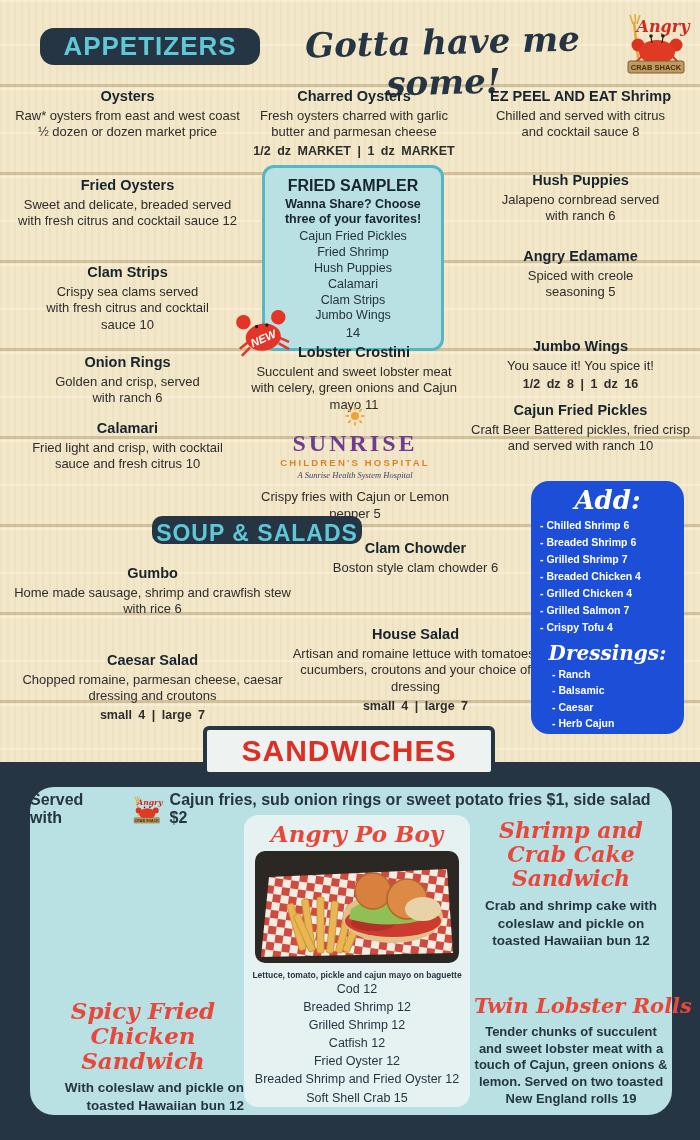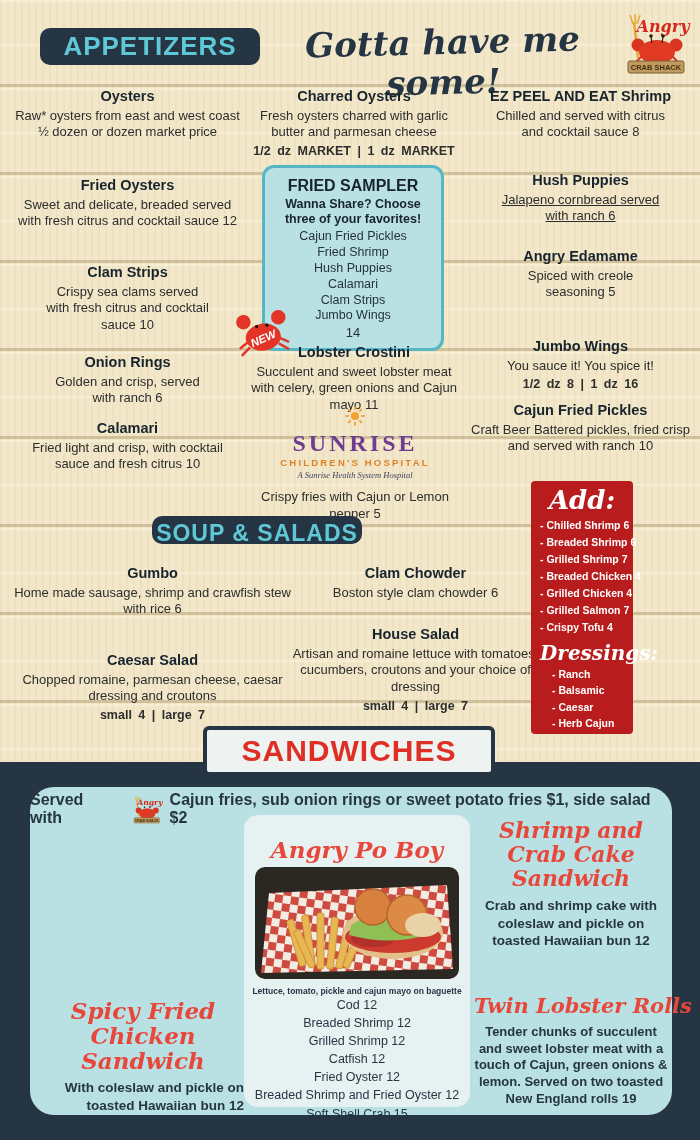--- a/index.html
+++ b/index.html
@@ -11,21 +11,21 @@
   
   #wood{left:0;top:0;width:700px;height:765px;
     background-color:#f2e7c9;
     background-image:
       repeating-linear-gradient(180deg, rgba(0,0,0,0) 0 84px, rgba(158,135,90,.40) 84px 87px, rgba(0,0,0,0) 87px 88px),
       repeating-linear-gradient(180deg, rgba(255,250,235,.35) 0 2px, rgba(0,0,0,0) 2px 44px),
       repeating-linear-gradient(90deg, rgba(196,174,126,.10) 0 2px, rgba(0,0,0,0) 2px 7px);
   }
 
   .pill{background:#263543;color:#5fc8d6;font-weight:800;text-align:center;border-radius:10px;letter-spacing:1px;}
-  #appetizers-pill{left:40px;top:28px;width:220px;height:37px;font-size:26px;line-height:37px;}
+  #appetizers-pill{left:40px;top:28px;width:220px;height:37px;font-size:26px;line-height:37px;border-radius:14px;}
   #soup-pill{left:152px;top:516px;width:210px;height:28px;font-size:23px;line-height:34px;}
 
   .script{font-family:"DejaVu Serif",serif;font-style:italic;font-weight:bold;}
   #tagline{left:278px;top:22px;width:330px;font-size:34px;color:#263543;text-align:center;transform:rotate(-1.5deg);}
 
   .item{text-align:center;}
   .iname{font-weight:bold;font-size:14.5px;color:#17242e;margin:0 0 3px;line-height:1.15;}
   .idesc{font-size:13px;color:#2d2d2d;margin:0;line-height:1.28;}
   .iprice{font-size:12.5px;color:#2d2d2d;margin:3px 0 0;font-weight:600;word-spacing:3px;}
 
@@ -38,21 +38,21 @@
   #new-badge{left:-36px;bottom:-14px;width:68px;height:58px;}
 
   
   #sunrise{left:255px;top:406px;width:200px;text-align:center;}
   #sunrise .stitle{font-family:"Liberation Serif",serif;font-weight:bold;font-size:24px;letter-spacing:3px;color:#6f3d90;line-height:1;margin-top:1px;}
   #sunrise .ssub{font-size:9.5px;font-weight:bold;letter-spacing:2.2px;color:#dd8127;margin-top:2px;}
   #sunrise .stag{font-family:"Liberation Serif",serif;font-style:italic;font-size:8.5px;color:#3f3f66;margin-top:2px;}
   #sunrise .sdesc{font-size:13px;color:#2d2d2d;line-height:1.3;margin-top:9px;}
 
   
-  #add-box{left:531px;top:481px;width:102px;height:253px;background:#b91c1c;border-radius:4px;color:#fff;padding:4px 9px;}
+  #add-box{left:531px;top:481px;width:153px;height:253px;background:#1d4ed8;border-radius:18px;color:#fff;padding:4px 9px;}
   #add-box .atitle{font-size:26px;text-align:center;margin:0 0 2px;}
   #add-box .aitem{font-size:10.5px;font-weight:bold;line-height:1.62;white-space:nowrap;}
   #add-box .dtitle{font-size:20px;text-align:center;margin:5px 0 1px;}
   #add-box .ditem{font-size:10.5px;font-weight:bold;line-height:1.55;padding-left:12px;white-space:nowrap;}
 
   
   #dark{left:0;top:762px;width:700px;height:378px;background:#263543;}
   #sandwiches-header{left:203px;top:726px;width:292px;height:50px;background:#eef2f1;border:4px solid #263543;border-radius:6px;color:#de2f24;font-size:30px;font-weight:800;letter-spacing:1px;text-align:center;line-height:42px;z-index:5;}
   #panel{left:30px;top:787px;width:642px;height:328px;background:#b9e0e3;border-radius:24px;}
   #note{left:0;top:6px;width:642px;height:32px;display:flex;align-items:center;justify-content:center;gap:6px;color:#263543;font-weight:bold;font-size:16px;}
@@ -62,21 +62,21 @@
 
   #burger{left:12px;top:36px;width:202px;}
   #burger .sw-name{font-size:23px;}
   #burger .sw-desc{font-size:13.5px;margin-top:7px;}
   #burger .sw-price{font-weight:bold;color:#263543;text-align:center;font-size:13.5px;margin-top:2px;}
   #spicy{left:12px;top:212px;width:202px;}
   #spicy .sw-name{font-size:23px;}
   #spicy .sw-desc{font-size:13.5px;margin-top:6px;text-align:right;}
 
   #poboy-card{left:214px;top:28px;width:226px;height:292px;background:#e6f2f1;border-radius:14px;padding:5px 6px;text-align:center;}
-  #poboy-card .sw-name{font-size:23px;margin:18px 0 4px;text-align:center;}
+  #poboy-card .sw-name{font-size:23px;margin:2px 0 4px;text-align:center;}
   #poboy-caption{font-size:8.5px;font-weight:bold;color:#263543;white-space:nowrap;margin-top:3px;}
   .poboy-opt{font-size:12.5px;color:#263543;line-height:1.45;}
 
   #crabcake{left:444px;top:32px;width:194px;}
   #crabcake .sw-name{font-size:22px;}
   #crabcake .sw-desc{font-size:13.5px;margin-top:7px;}
   #lobster{left:444px;top:208px;width:194px;}
   #lobster .sw-name{font-size:21px;white-space:nowrap;}
   #lobster .sw-desc{font-size:13px;margin-top:6px;}
 </style>
@@ -195,21 +195,21 @@
     <div class="stag">A Sunrise Health System Hospital</div>
     <div class="sdesc">Crispy fries with Cajun or Lemon pepper 5</div>
   </div>
 
   <div class="abs item" style="left:468px;top:88px;width:225px;">
     <h3 class="iname">EZ PEEL AND EAT Shrimp</h3>
     <p class="idesc" style="padding:0 20px;">Chilled and served with citrus and cocktail sauce 8</p>
   </div>
   <div class="abs item" style="left:468px;top:172px;width:225px;">
     <h3 class="iname">Hush Puppies</h3>
-    <p class="idesc" style="padding:0 28px;text-decoration:underline;">Jalapeno cornbread served with ranch 6</p>
+    <p class="idesc" style="padding:0 28px;">Jalapeno cornbread served with ranch 6</p>
   </div>
   <div class="abs item" style="left:468px;top:248px;width:225px;">
     <h3 class="iname">Angry Edamame</h3>
     <p class="idesc" style="padding:0 45px;">Spiced with creole seasoning 5</p>
   </div>
   <div class="abs item" style="left:468px;top:338px;width:225px;">
     <h3 class="iname">Jumbo Wings</h3>
     <p class="idesc">You sauce it! You spice it!</p>
     <p class="iprice">1/2 dz 8 | 1 dz 16</p>
   </div>
@@ -222,21 +222,21 @@
 
   <div class="abs item" style="left:10px;top:565px;width:285px;">
     <h3 class="iname">Gumbo</h3>
     <p class="idesc">Home made sausage, shrimp and crawfish stew with rice 6</p>
   </div>
   <div class="abs item" style="left:10px;top:626px;width:285px;margin-top:26px;">
     <h3 class="iname">Caesar Salad</h3>
     <p class="idesc">Chopped romaine, parmesan cheese, caesar dressing and croutons</p>
     <p class="iprice">small 4 | large 7</p>
   </div>
-  <div class="abs item" style="left:288px;top:565px;width:255px;">
+  <div class="abs item" style="left:288px;top:540px;width:255px;">
     <h3 class="iname">Clam Chowder</h3>
     <p class="idesc">Boston style clam chowder 6</p>
   </div>
   <div class="abs item" style="left:288px;top:626px;width:255px;">
     <h3 class="iname">House Salad</h3>
     <p class="idesc">Artisan and romaine lettuce with tomatoes, cucumbers, croutons and your choice of dressing</p>
     <p class="iprice">small 4 | large 7</p>
   </div>
 
   <div id="add-box" class="abs">

